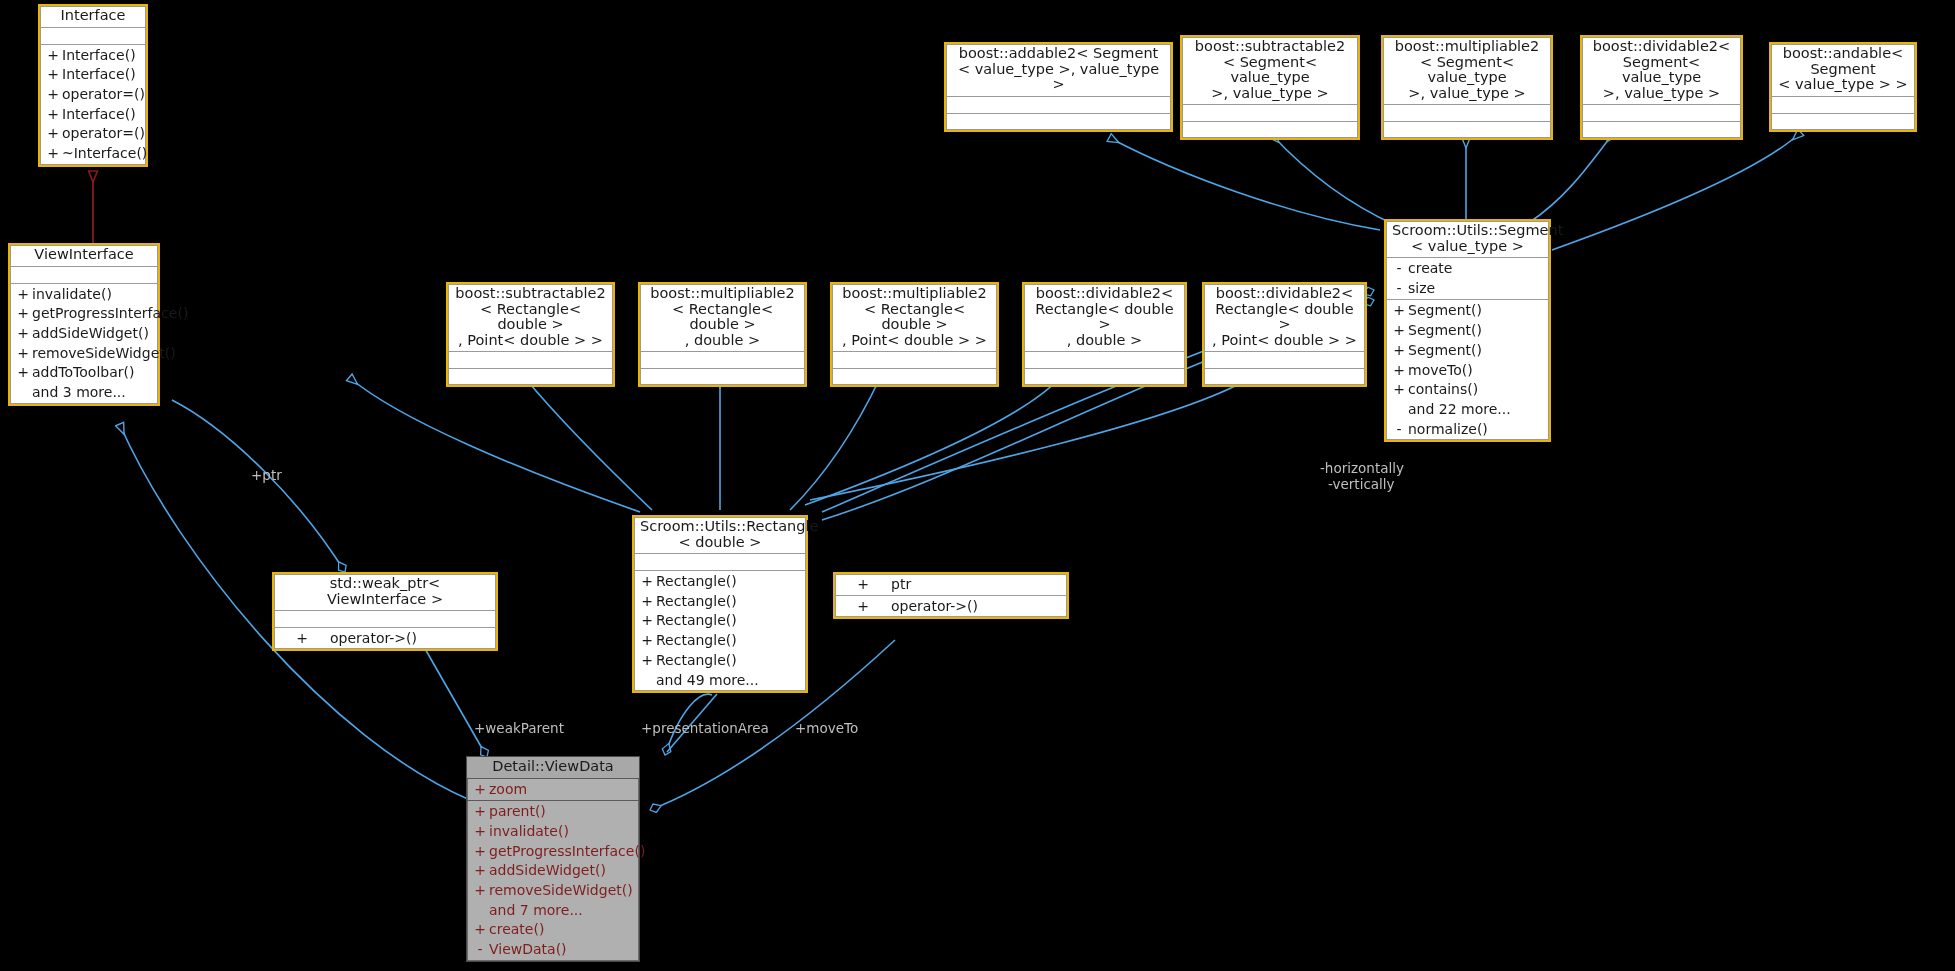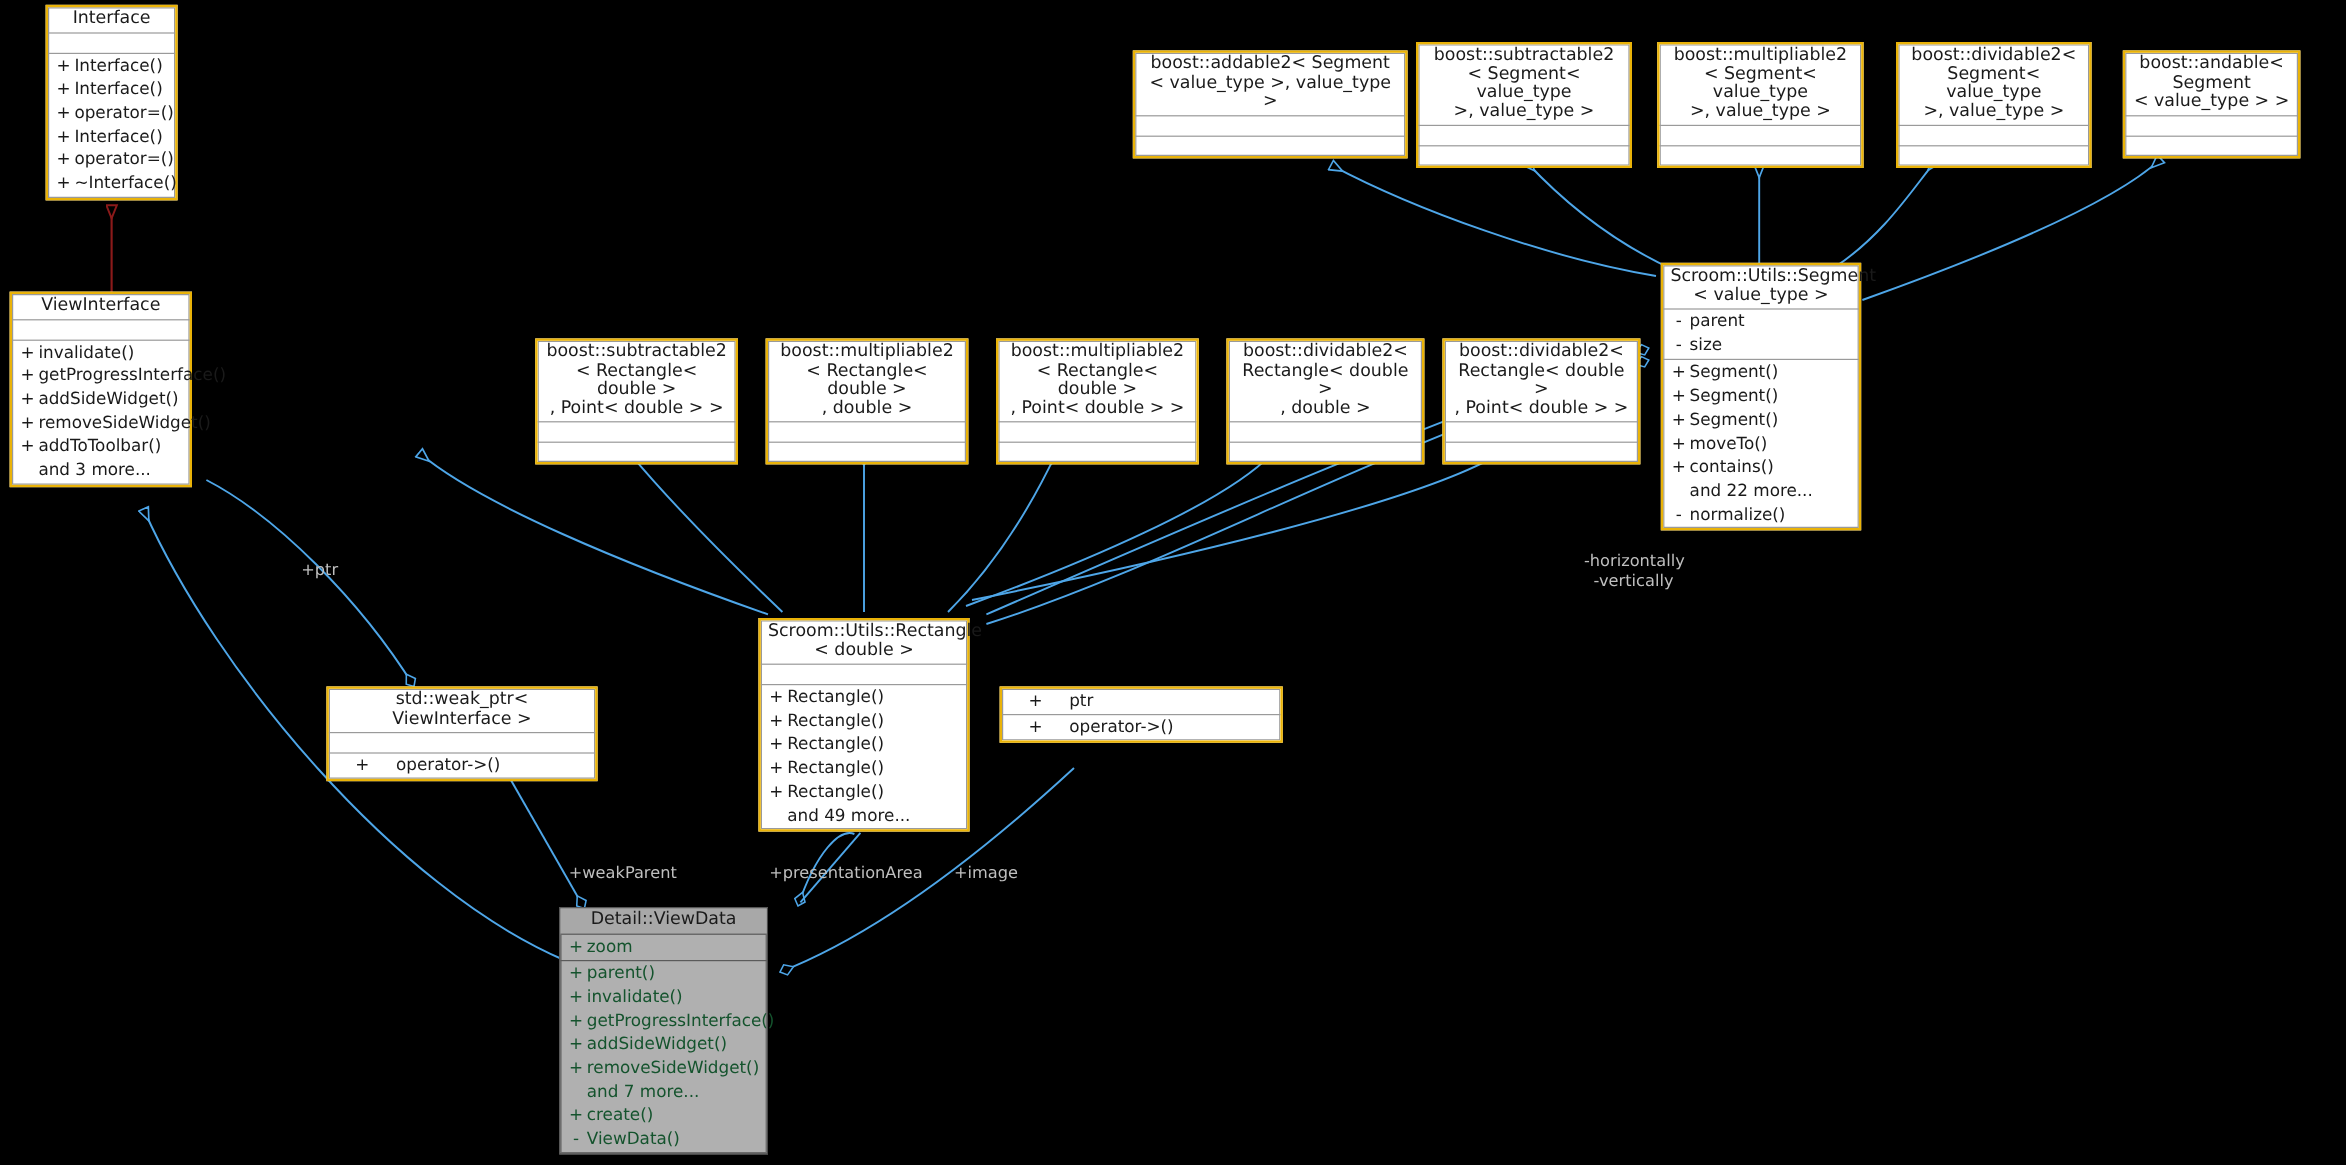--- a/index.html
+++ b/index.html
@@ -22,21 +22,21 @@
   .row .nm{display:inline-block;}
   .row.plain .vis{visibility:hidden;}
 
   
   .empty-sec{height:14px;}
 
   
   .node.hl{background:#b0b0b0;border:1px solid #4a4a4a;box-shadow:0 0 0 1px #6a6a6a inset;}
   .node.hl .title{background:#a8a8a8;border-bottom:1px solid #5a5a5a;}
   .node.hl .attrs{border-bottom:1px solid #5a5a5a;}
-  .node.hl .row{color:#14532d;}
+  .node.hl .row{color:#7f1d1d;}
   .ptrrow{display:block;font-size:14px;line-height:19px;color:#1a1a1a;white-space:nowrap;}
   .ptrrow .vis{display:inline-block;width:56px;text-align:center;}
   .ptrrow .nm{display:inline-block;}
 
   
   .elabel{position:absolute;font-size:13.5px;color:#bfbfbf;white-space:nowrap;z-index:6;
           font-family:"DejaVu Sans","Liberation Sans",sans-serif;}
   .elabel.two{line-height:14.5px;}
 </style>
 </head>
@@ -197,21 +197,21 @@
         <div class="empty-sec"></div>
       </div>
   </div>
 
   <div class="node" style="left:1384px;top:219px;width:167px;">
     <div class="title">
       <div>Scroom::Utils::Segment</div>
       <div>&lt; value_type &gt;</div>
     </div>
     <div class="attrs">
-      <span class="row"><span class="vis">-</span><span class="nm">parent</span></span>
+      <span class="row"><span class="vis">-</span><span class="nm">create</span></span>
       <span class="row"><span class="vis">-</span><span class="nm">size</span></span>
     </div>
     <div class="ops">
       <span class="row"><span class="vis">+</span><span class="nm">Segment()</span></span>
       <span class="row"><span class="vis">+</span><span class="nm">Segment()</span></span>
       <span class="row"><span class="vis">+</span><span class="nm">Segment()</span></span>
       <span class="row"><span class="vis">+</span><span class="nm">moveTo()</span></span>
       <span class="row"><span class="vis">+</span><span class="nm">contains()</span></span>
       <span class="row plain"><span class="vis"></span><span class="nm">and 22 more...</span></span>
       <span class="row"><span class="vis">-</span><span class="nm">normalize()</span></span>
@@ -343,17 +343,17 @@
       <span class="row"><span class="vis">+</span><span class="nm">removeSideWidget()</span></span>
       <span class="row plain"><span class="vis"></span><span class="nm">and 7 more...</span></span>
       <span class="row"><span class="vis">+</span><span class="nm">create()</span></span>
       <span class="row"><span class="vis">-</span><span class="nm">ViewData()</span></span>
     </div>
   </div>
 
   <div class="elabel" style="left:251px;top:467px;">+ptr</div>
   <div class="elabel" style="left:474px;top:720px;">+weakParent</div>
   <div class="elabel" style="left:641px;top:720px;">+presentationArea</div>
-  <div class="elabel" style="left:795px;top:720px;">+image</div>
+  <div class="elabel" style="left:795px;top:720px;">+moveTo</div>
   <div class="elabel two" style="left:1320px;top:461px;">-horizontally</div>
   <div class="elabel two" style="left:1328px;top:477px;">-vertically</div>
 
 </div>
 
 </body></html>

